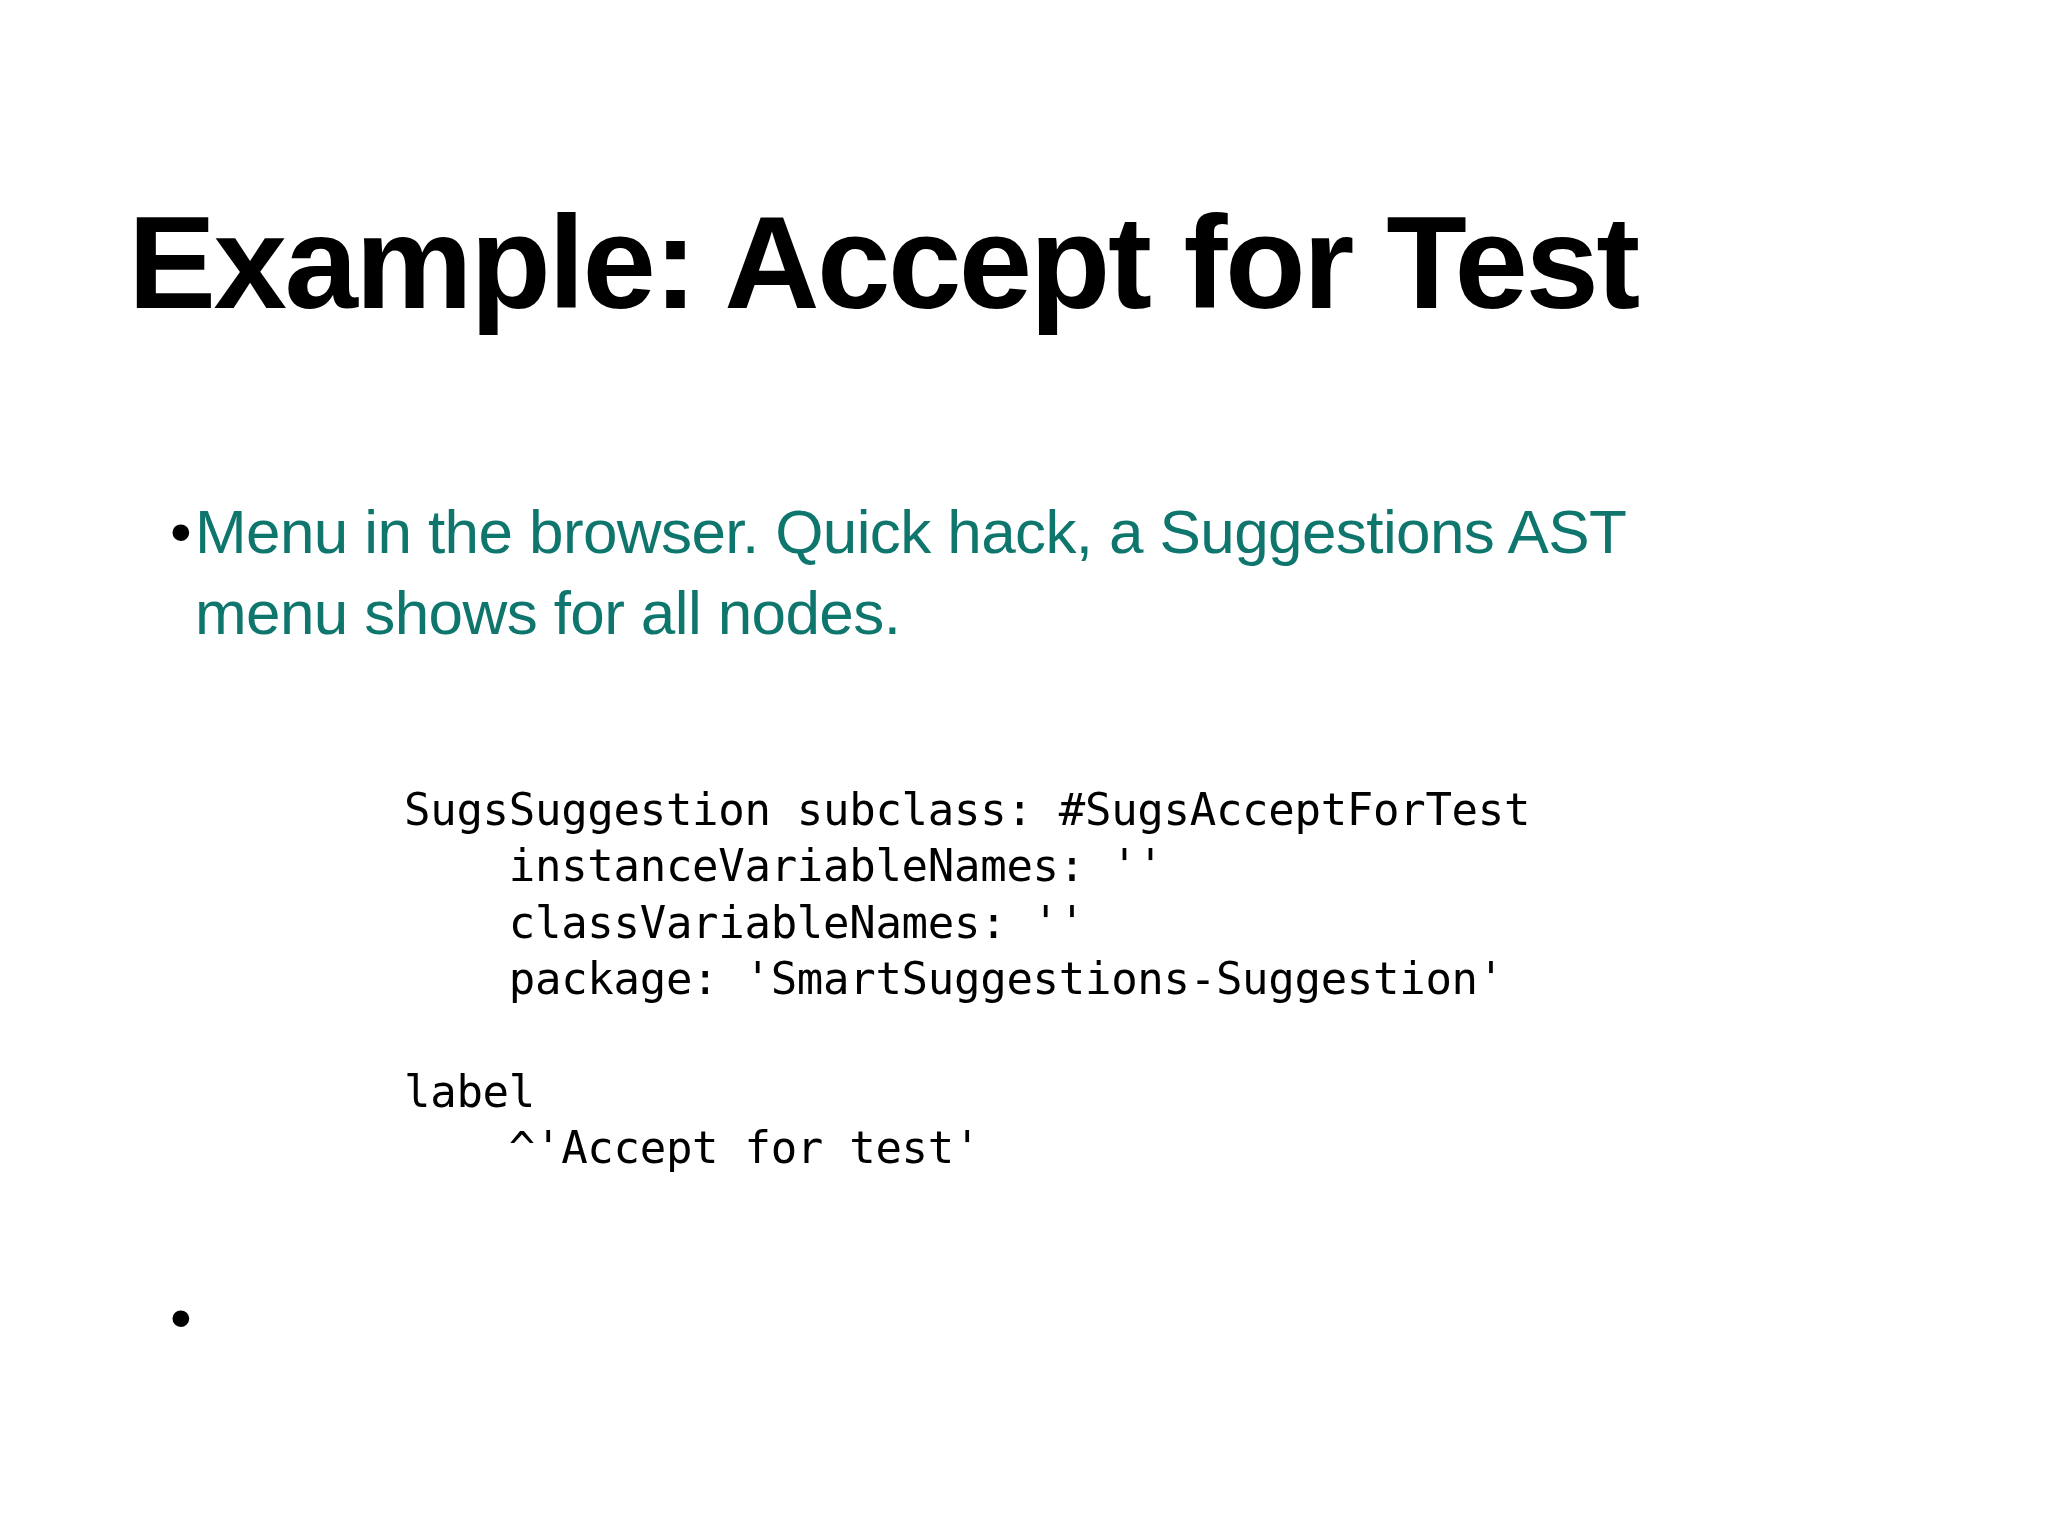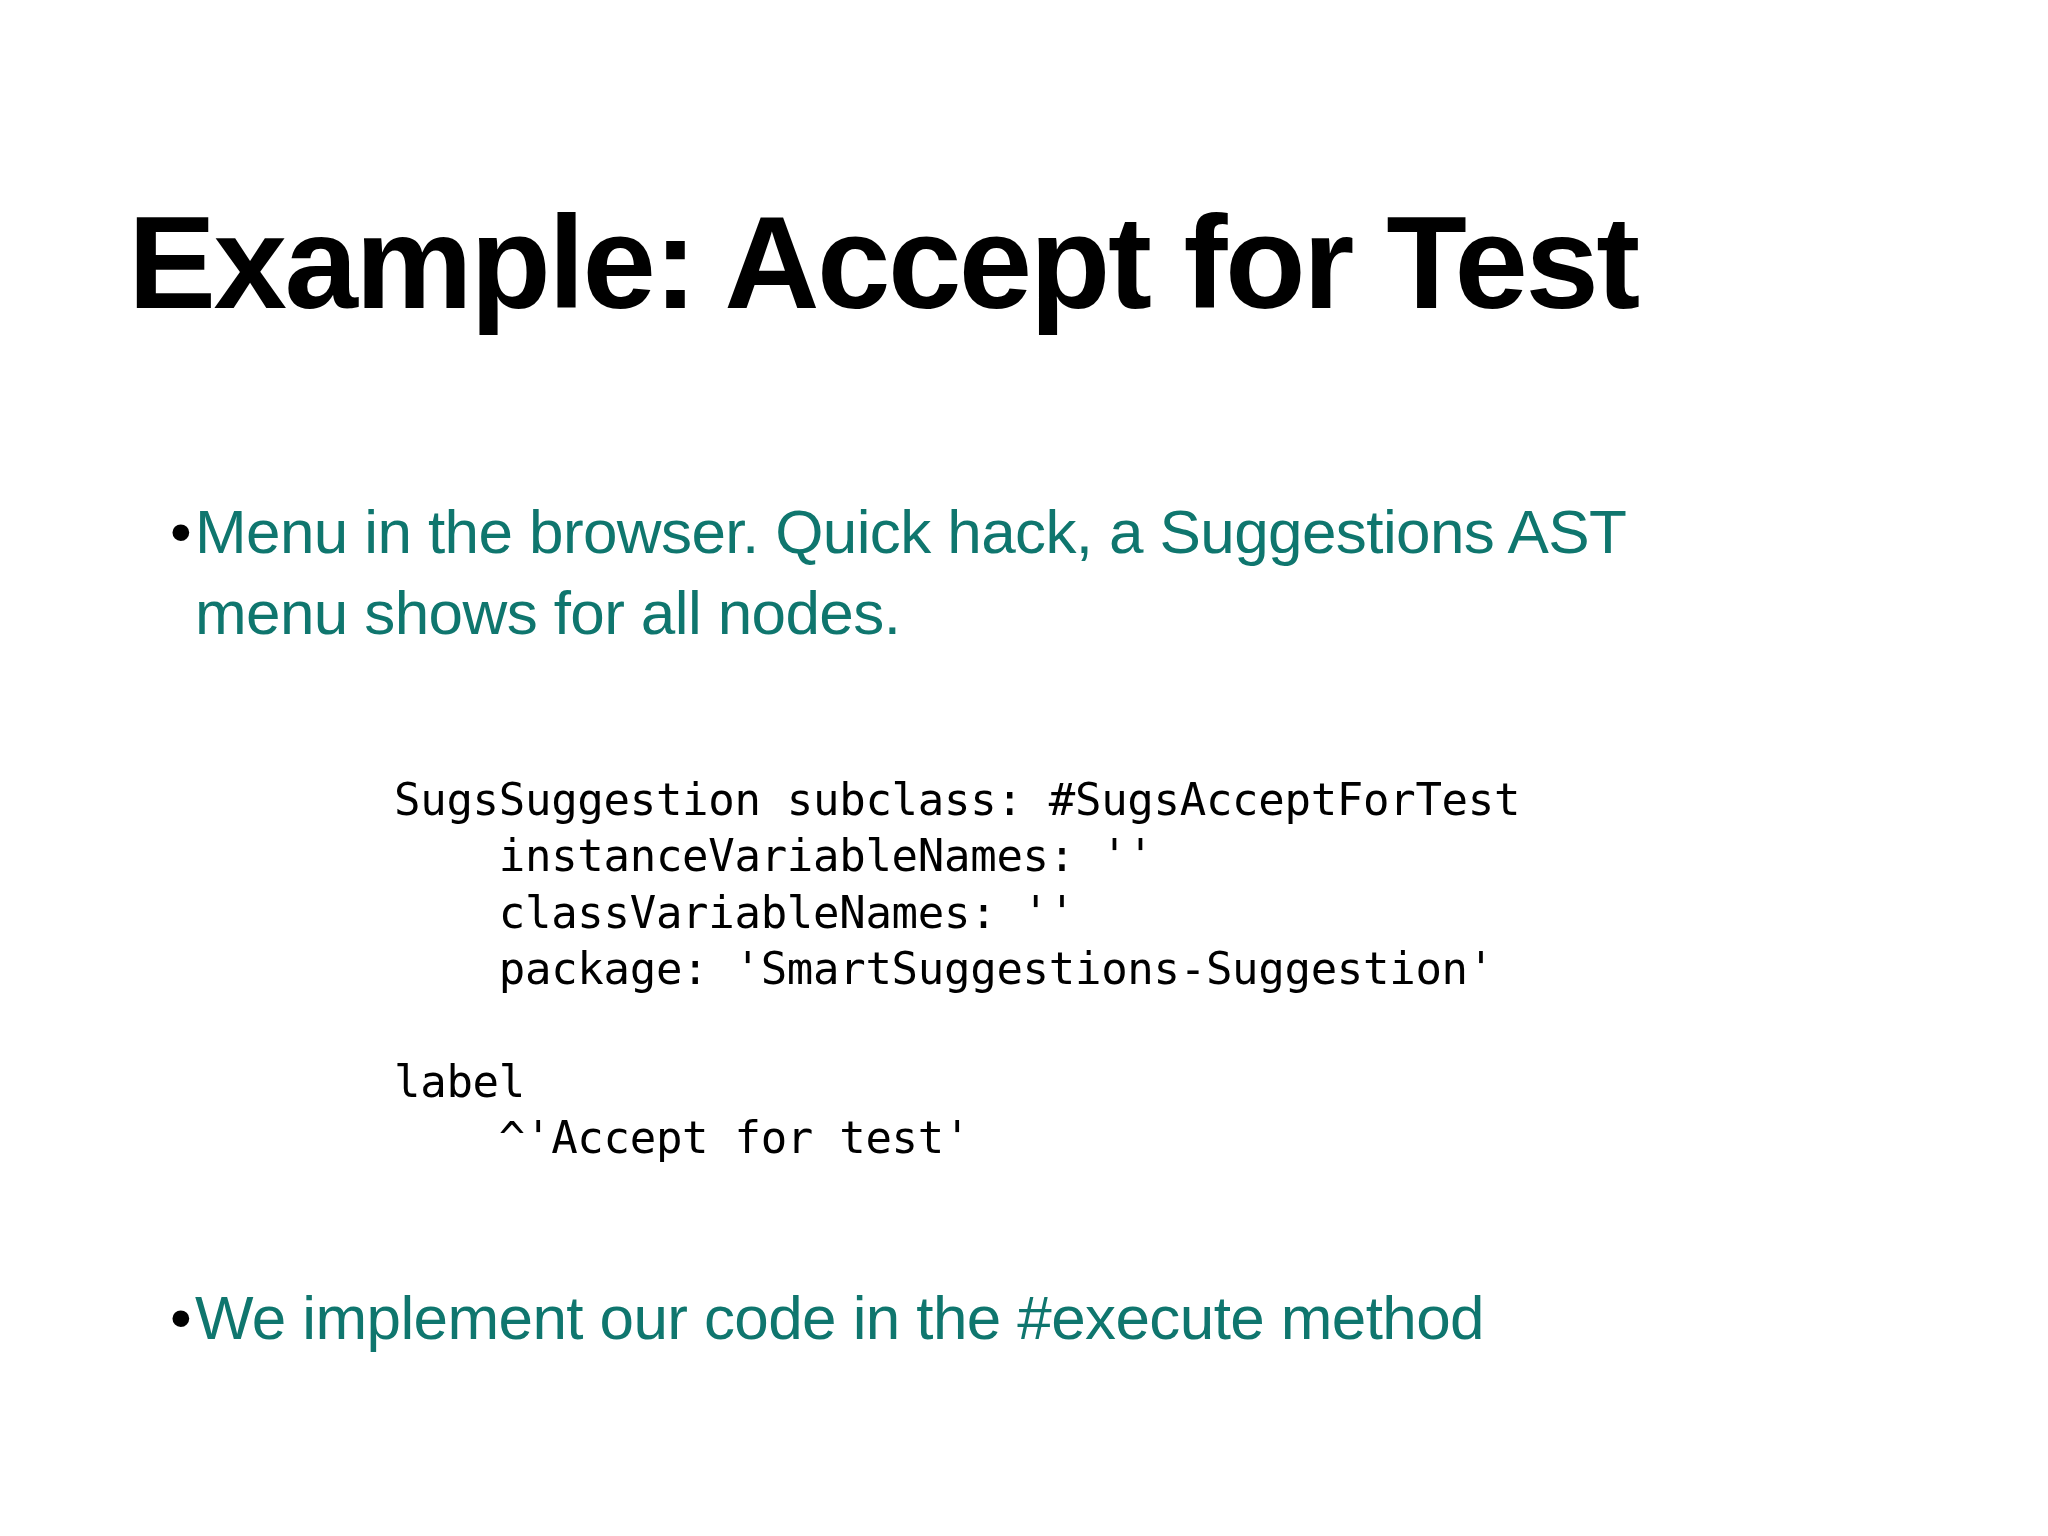--- a/index.html
+++ b/index.html
@@ -86,21 +86,21 @@
   .code-block {
     position: absolute;
     left: 390px;
     top: 768px;
     font-family: "DejaVu Sans Mono", "Liberation Mono", monospace;
     font-size: 44px;
     line-height: 1.28;
     letter-spacing: -0.3px;
     color: #000000;
     white-space: pre;
-    margin: 4px;
+    margin: 14px;
   }
 </style>
 </head>
 <body>
 
 <div class="slide">
 
   <h1 class="slide-title">Example: Accept for Test</h1>
 
   <div class="bullet-list">
@@ -114,17 +114,16 @@
     <pre class="code-block">SugsSuggestion subclass: #SugsAcceptForTest
     instanceVariableNames: ''
     classVariableNames: ''
     package: 'SmartSuggestions-Suggestion'
 
 label
     ^'Accept for test'</pre>
 
     <div class="bullet" id="bullet-2">
       <span class="bullet-marker">•</span>
-      <span class="bullet-text">We implement our code in the #execute method</span>
     </div>
 
   </div>
 </div>
 
 </body></html>

